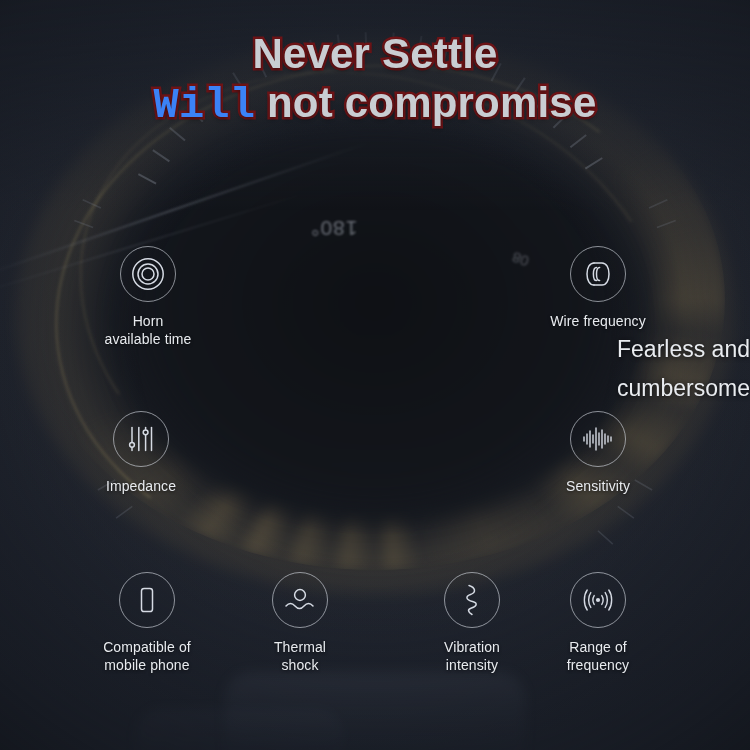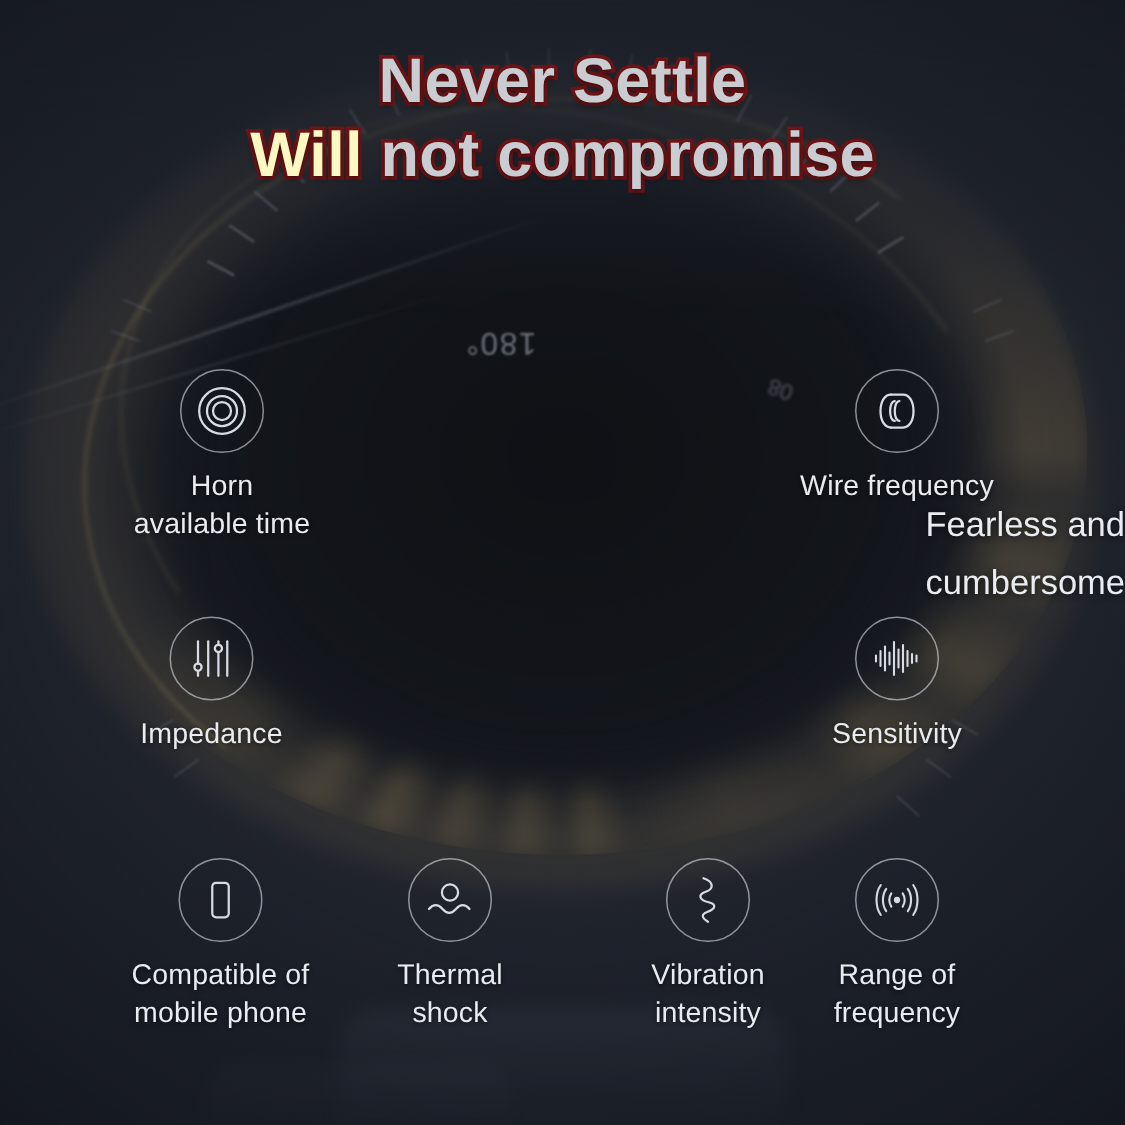--- a/index.html
+++ b/index.html
@@ -178,40 +178,40 @@
     font-size:42px;
     font-weight:bold;
     line-height:1.16;
     letter-spacing:.2px;
     color:#c9cdd2;
     -webkit-text-stroke:5px #6f1417;
     paint-order: stroke fill;
     text-shadow:0 2px 4px rgba(0,0,0,.45);
     text-align:center;
   }
-  .headline .hl .bright { color:#fef9c3; }
+  .headline .hl .bright { color:#3b82f6;font-family:Liberation Mono, monospace; }
 
   
   .feature {
     position:absolute;
     z-index:5;
     text-align:center;
     width:230px;
     margin-left:-115px;
   }
   .ico-circle {
     width:56px; height:56px;
     margin:0 auto 10px auto;
     border-radius:50%;
     border:1.4px solid rgba(214,219,228,0.62);
     display:flex; align-items:center; justify-content:center;
   }
   .ico-circle svg { display:block; }
   .feature .label {
-    font-size:19px;
+    font-size:14px;
     line-height:1.32;
     color:#e8ebef;
     letter-spacing:.1px;
     white-space:pre-line;
     text-shadow:0 1px 3px rgba(0,0,0,.55);
   }
 
   
   .center-text {
     position:absolute;

